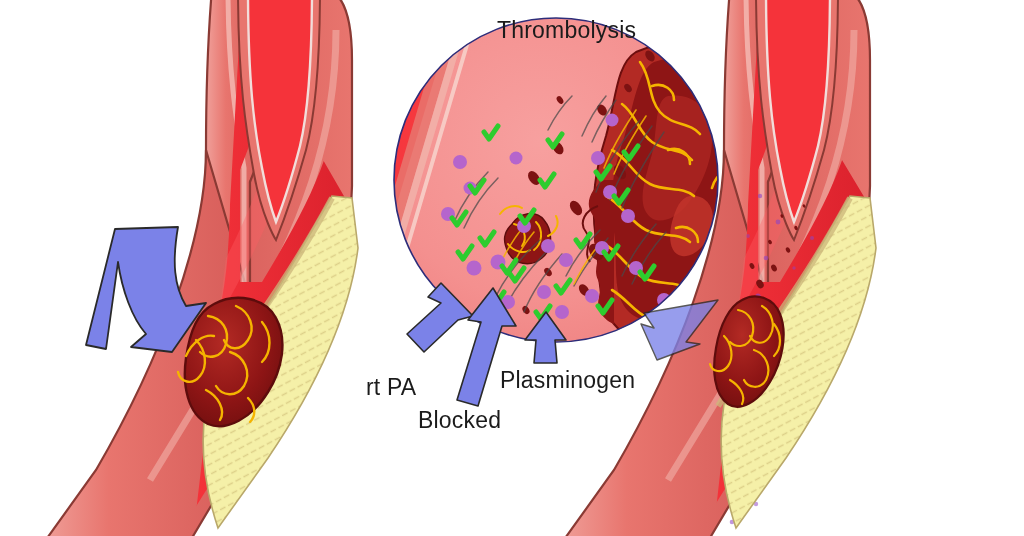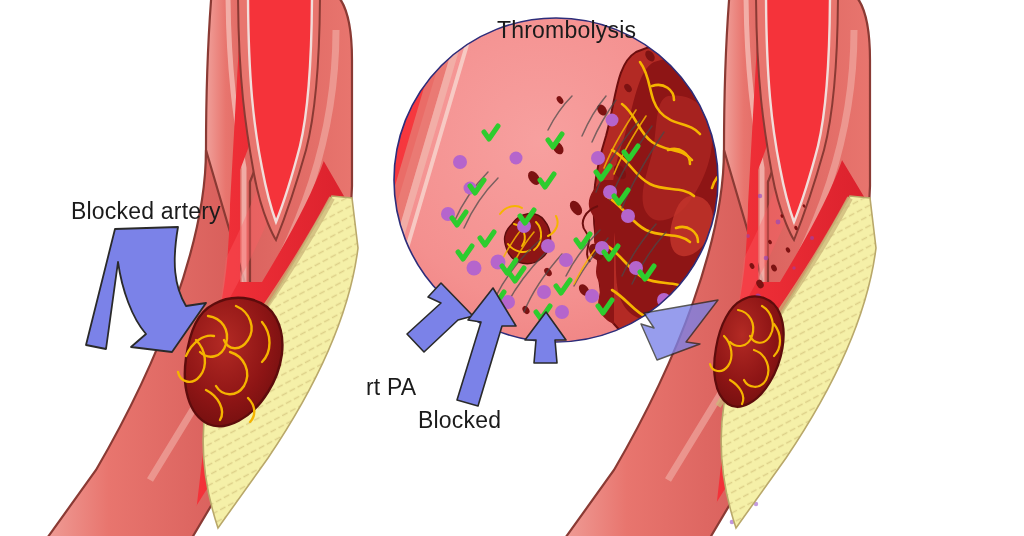--- a/index.html
+++ b/index.html
@@ -349,18 +349,18 @@
       <path d="M441,283 L473,316 L458,320 L424,352 L407,334 L441,303 L428,297 Z" fill="#7b82e8" stroke="#2a2a2a" stroke-width="1.6" stroke-linejoin="round"></path>
 
       <path d="M493,288 L516,326 L502,326 L478,406 L457,400 L481,322 L468,320 Z" fill="#7b82e8" stroke="#2a2a2a" stroke-width="1.6" stroke-linejoin="round"></path>
 
       <path d="M546,312 L566,340 L555,340 L557,363 L534,363 L536,340 L525,340 Z" fill="#7b82e8" stroke="#2a2a2a" stroke-width="1.6" stroke-linejoin="round"></path>
 
       <path d="M718,300 L686,342 L700,344 L657,360 L641,324 L654,328 L644,313 Z" fill="#7b82e8" stroke="#2a2a2a" stroke-width="1.4" stroke-linejoin="round" opacity="0.78"></path>
     </g>
   </svg>
 
-  <div class="label" id="lbl-blocked">Blocked artery</div>
   <div class="label" id="lbl-thromb">Thrombolysis</div>
   <div class="label" id="lbl-rtpa">rt PA</div>
   <div class="label" id="lbl-plasmin">Blocked</div>
+  <div class="label" id="lbl-plgen">Plasminogen</div>
 
 </div>
 
 </body></html>

